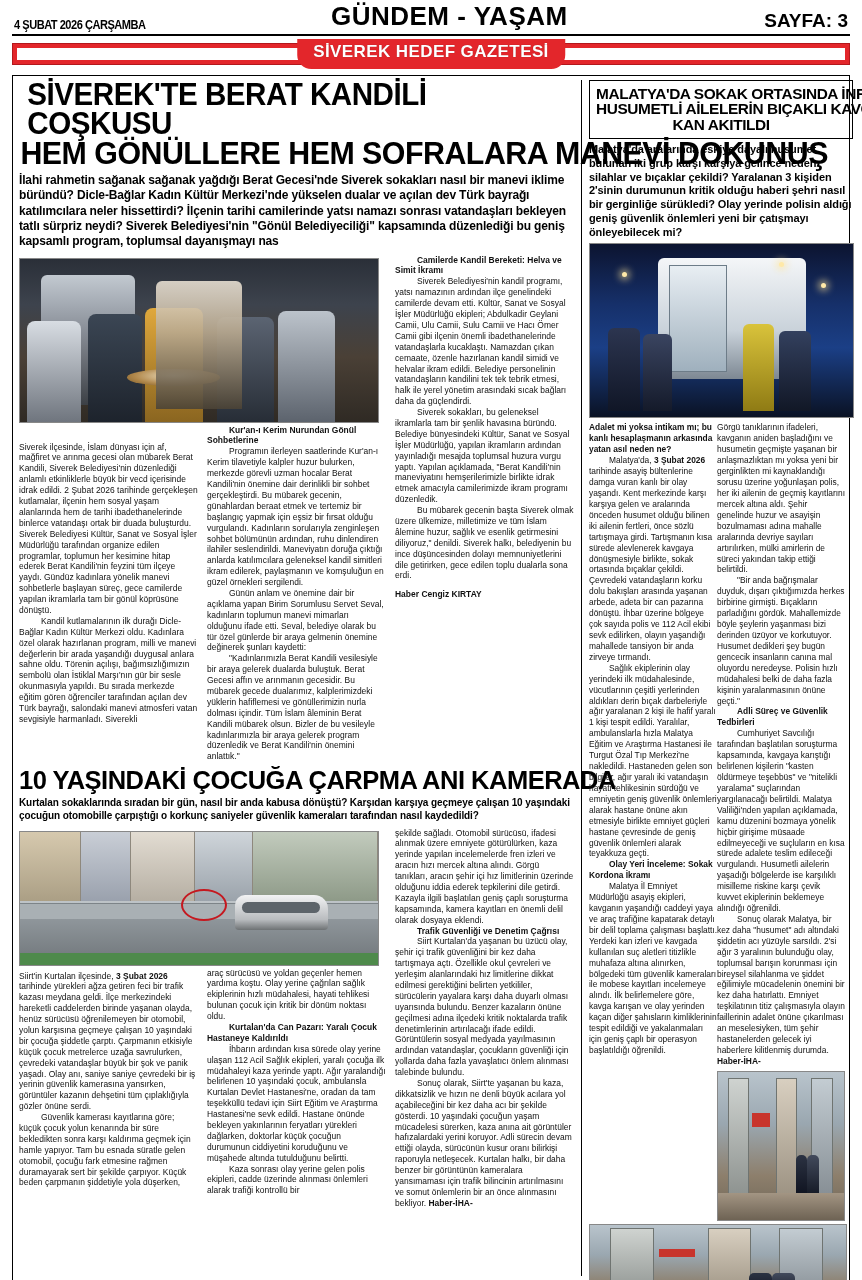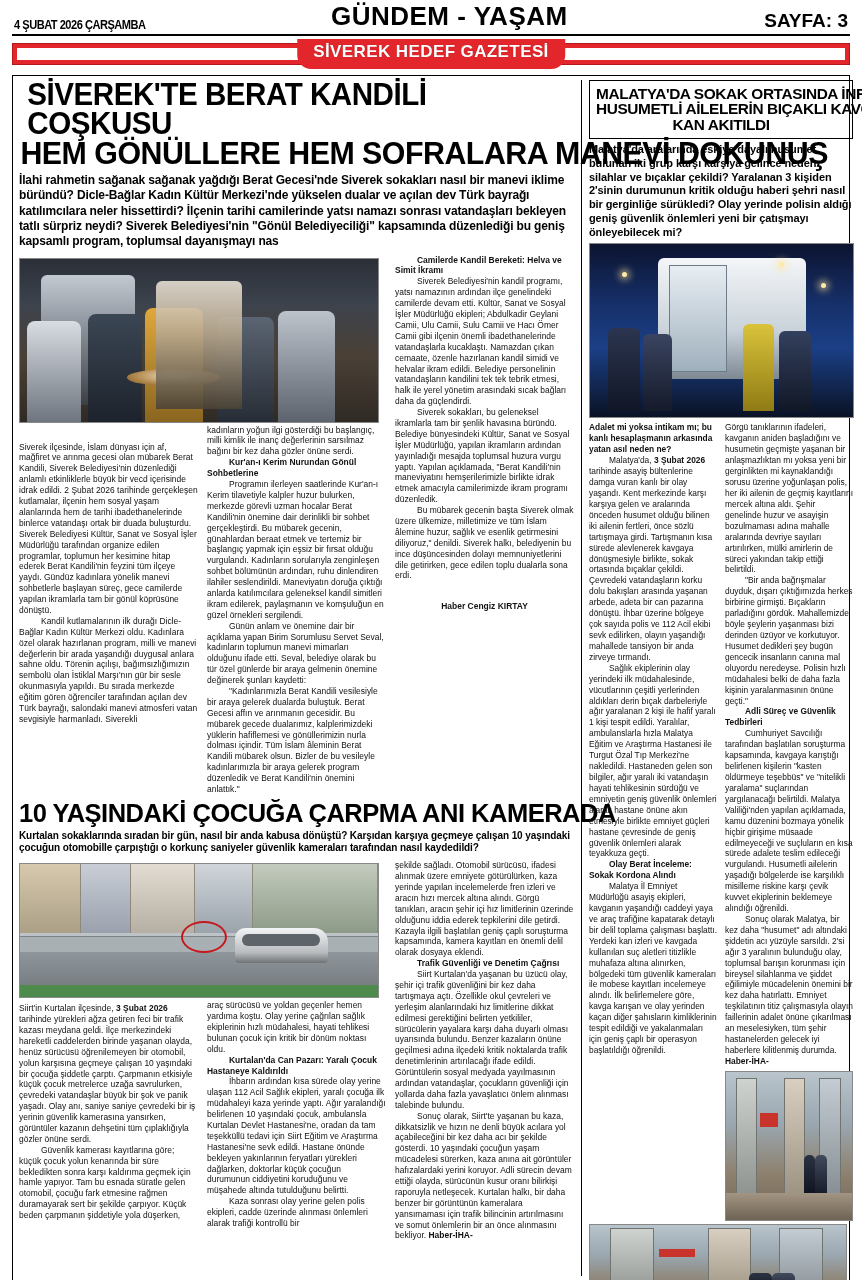--- a/index.html
+++ b/index.html
@@ -188,21 +188,21 @@
   .hl2 .l1 { font-size:25.5px; display:block; }
   .hl2 .l2 { font-size:25.5px; display:block; white-space:nowrap; }
   .lede2 { font-size:10px; font-weight:700; line-height:1.28; margin-top:4px; letter-spacing:-0.1px; }
 
   
   .rbox { border:1px solid #000; padding:5px 6px 6px 6px; }
   .hl3 { text-align:center; font-weight:700; line-height:1.0; letter-spacing:-0.4px; }
   .hl3 span{ display:block; font-size:15.4px; white-space:nowrap; }
   .lede3 { font-size:11px; font-weight:700; line-height:1.25; margin-top:4px; letter-spacing:-0.1px; }
 
-  .rbody { display:flex; gap:8px; margin-top:4px; }
+  .rbody { display:flex; gap:0; margin-top:4px; }
   .rbody .c { width:128px; }
   .rtxt { font-size:8.4px; line-height:1.3; color:#111; }
   .rtxt p { margin:0; text-indent:20px; }
   .rtxt p.noind { text-indent:0; }
 </style>
 </head>
 <body>
 
 <div class="page">
 
@@ -243,35 +243,34 @@
               </div>
             </div>
             <div class="txt" style="margin-top:19px;">
               <p class="noind">Siverek ilçesinde, İslam dünyası için af, mağfiret ve arınma gecesi olan mübarek Berat Kandili, Siverek Belediyesi'nin düzenlediği anlamlı etkinliklerle büyük bir vecd içerisinde idrak edildi. 2 Şubat 2026 tarihinde gerçekleşen kutlamalar, ilçenin hem sosyal yaşam alanlarında hem de tarihi ibadethanelerinde binlerce vatandaşı ortak bir duada buluşturdu. Siverek Belediyesi Kültür, Sanat ve Sosyal İşler Müdürlüğü tarafından organize edilen programlar, toplumun her kesimine hitap ederek Berat Kandili'nin feyzini tüm ilçeye yaydı. Gündüz kadınlara yönelik manevi sohbetlerle başlayan süreç, gece camilerde yapılan ikramlarla tam bir gönül köprüsüne dönüştü.</p>
               <p>Kandil kutlamalarının ilk durağı Dicle-Bağlar Kadın Kültür Merkezi oldu. Kadınlara özel olarak hazırlanan program, milli ve manevi değerlerin bir arada yaşandığı duygusal anlara sahne oldu. Törenin açılışı, bağımsızlığımızın sembolü olan İstiklal Marşı'nın gür bir sesle okunmasıyla yapıldı. Bu sırada merkezde eğitim gören öğrenciler tarafından açılan dev Türk bayrağı, salondaki manevi atmosferi vatan sevgisiyle harmanladı. Siverekli</p>
             </div>
           </div>
 
           <div class="c" style="margin-top:170px;">
             <div class="txt">
-              <p class="noind">kadınların yoğun ilgi gösterdiği bu başlangıç, milli kimlik ile inanç değerlerinin sarsılmaz bağını bir kez daha gözler önüne serdi.</p>
               <p class="sub">Kur'an-ı Kerim Nurundan Gönül Sohbetlerine</p>
               <p>Programın ilerleyen saatlerinde Kur'an-ı Kerim tilavetiyle kalpler huzur bulurken, merkezde görevli uzman hocalar Berat Kandili'nin önemine dair derinlikli bir sohbet gerçekleştirdi. Bu mübarek gecenin, günahlardan beraat etmek ve tertemiz bir başlangıç yapmak için eşsiz bir fırsat olduğu vurgulandı. Kadınların sorularıyla zenginleşen sohbet bölümünün ardından, ruhu dinlendiren ilahiler seslendirildi. Maneviyatın doruğa çıktığı anlarda katılımcılara geleneksel kandil simitleri ikram edilerek, paylaşmanın ve komşuluğun en güzel örnekleri sergilendi.</p>
               <p>Günün anlam ve önemine dair bir açıklama yapan Birim Sorumlusu Servet Seval, kadınların toplumun manevi mimarları olduğunu ifade etti. Seval, belediye olarak bu tür özel günlerde bir araya gelmenin önemine değinerek şunları kaydetti:</p>
               <p>"Kadınlarımızla Berat Kandili vesilesiyle bir araya gelerek dualarda buluştuk. Berat Gecesi affın ve arınmanın gecesidir. Bu mübarek gecede dualarımız, kalplerimizdeki yüklerin hafiflemesi ve gönüllerimizin nurla dolması içindir. Tüm İslam âleminin Berat Kandili mübarek olsun. Bizler de bu vesileyle kadınlarımızla bir araya gelerek program düzenledik ve Berat Kandili'nin önemini anlattık."</p>
             </div>
           </div>
 
           <div class="c">
             <div class="txt">
               <p class="sub">Camilerde Kandil Bereketi: Helva ve Simit İkramı</p>
               <p>Siverek Belediyesi'nin kandil programı, yatsı namazının ardından ilçe genelindeki camilerde devam etti. Kültür, Sanat ve Sosyal İşler Müdürlüğü ekipleri; Abdulkadir Geylani Camii, Ulu Camii, Sulu Camii ve Hacı Ömer Camii gibi ilçenin önemli ibadethanelerinde vatandaşlarla kucaklaştı. Namazdan çıkan cemaate, özenle hazırlanan kandil simidi ve helvalar ikram edildi. Belediye personelinin vatandaşların kandilini tek tek tebrik etmesi, halk ile yerel yönetim arasındaki sıcak bağları daha da güçlendirdi.</p>
               <p>Siverek sokakları, bu geleneksel ikramlarla tam bir şenlik havasına büründü. Belediye bünyesindeki Kültür, Sanat ve Sosyal İşler Müdürlüğü, yapılan ikramların ardından yayınladığı mesajda toplumsal huzura vurgu yaptı. Yapılan açıklamada, "Berat Kandili'nin maneviyatını hemşerilerimizle birlikte idrak etmek amacıyla camilerimizde ikram programı düzenledik.</p>
               <p>Bu mübarek gecenin başta Siverek olmak üzere ülkemize, milletimize ve tüm İslam âlemine huzur, sağlık ve esenlik getirmesini diliyoruz," denildi. Siverek halkı, belediyenin bu ince düşüncesinden dolayı memnuniyetlerini dile getirirken, gece edilen toplu dualarla sona erdi.</p>
-              <p class="noind bold" style="margin-top:20px;text-align:center;">Haber  Cengiz KIRTAY</p>
+              <p class="noind bold" style="margin-top:8px;">Haber  Cengiz KIRTAY</p>
             </div>
           </div>
         </div>
 
         <div class="hl2">
           <span class="l2">10 YAŞINDAKİ ÇOCUĞA ÇARPMA ANI KAMERADA</span>
         </div>
         <div class="lede2">Kurtalan sokaklarında sıradan bir gün, nasıl bir anda kabusa dönüştü? Karşıdan karşıya geçmeye çalışan 10 yaşındaki çocuğun otomobille çarpıştığı o korkunç saniyeler güvenlik kameraları tarafından nasıl kaydedildi?</div>
 
         <div class="body3">
@@ -341,21 +340,21 @@
             <div class="n-light" style="left:72%;top:10%;"></div>
           </div>
         </div>
 
         <div class="rbody">
           <div class="c">
             <div class="rtxt">
               <p class="sub noind">Adalet mi yoksa intikam mı; bu kanlı hesaplaşmanın arkasında yatan asıl neden ne?</p>
               <p><span>Malatya'da, </span><span class="bold">3 Şubat 2026</span><span> tarihinde asayiş bültenlerine damga vuran kanlı bir olay yaşandı. Kent merkezinde karşı karşıya gelen ve aralarında önceden husumet olduğu bilinen iki ailenin fertleri, önce sözlü tartışmaya girdi. Tartışmanın kısa sürede alevlenerek kavgaya dönüşmesiyle birlikte, sokak ortasında bıçaklar çekildi. Çevredeki vatandaşların korku dolu bakışları arasında yaşanan arbede, adeta bir can pazarına dönüştü. İhbar üzerine bölgeye çok sayıda polis ve 112 Acil ekibi sevk edilirken, olayın yaşandığı mahallede tansiyon bir anda zirveye tırmandı.</span></p>
               <p>Sağlık ekiplerinin olay yerindeki ilk müdahalesinde, vücutlarının çeşitli yerlerinden aldıkları derin bıçak darbeleriyle ağır yaralanan 2 kişi ile hafif yaralı 1 kişi tespit edildi. Yaralılar, ambulanslarla hızla Malatya Eğitim ve Araştırma Hastanesi ile Turgut Özal Tıp Merkezi'ne nakledildi. Hastaneden gelen son bilgiler, ağır yaralı iki vatandaşın hayati tehlikesinin sürdüğü ve emniyetin geniş güvenlik önlemleri alarak hastane önüne akın etmesiyle birlikte emniyet güçleri hastane çevresinde de geniş güvenlik önlemleri alarak teyakkuza geçti.</p>
-              <p class="sub">Olay Berat İnceleme: Sokak Kordona Alındı</p>
+              <p class="sub">Olay Yeri İnceleme: Sokak Kordona İkramı</p>
               <p>Malatya İl Emniyet Müdürlüğü asayiş ekipleri, kavganın yaşandığı caddeyi yaya ve araç trafiğine kapatarak detaylı bir delil toplama çalışması başlattı. Yerdeki kan izleri ve kavgada kullanılan suç aletleri titizlikle muhafaza altına alınırken, bölgedeki tüm güvenlik kameraları ile mobese kayıtları incelemeye alındı. İlk belirlemelere göre, kavga karışan ve olay yerinden kaçan diğer şahısların kimliklerinin tespit edildiği ve yakalanmaları için geniş çaplı bir operasyon başlatıldığı öğrenildi.</p>
             </div>
           </div>
 
           <div class="c">
             <div class="rtxt">
               <p class="noind">Görgü tanıklarının ifadeleri, kavganın aniden başladığını ve husumetin geçmişte yaşanan bir anlaşmazlıktan mı yoksa yeni bir gerginlikten mi kaynaklandığı sorusu üzerine yoğunlaşan polis, her iki ailenin de geçmiş kayıtlarını mercek altına aldı. Şehir genelinde huzur ve asayişin bozulmaması adına mahalle aralarında devriye sayıları artırılırken, mülki amirlerin de süreci yakından takip ettiği belirtildi.</p>
               <p>"Bir anda bağrışmalar duyduk, dışarı çıktığımızda herkes birbirine girmişti. Bıçakların parladığını gördük. Mahallemizde böyle şeylerin yaşanması bizi derinden üzüyor ve korkutuyor. Husumet dedikleri şey bugün gencecik insanların canına mal oluyordu neredeyse. Polisin hızlı müdahalesi belki de daha fazla kişinin yaralanmasının önüne geçti."</p>
               <p class="sub">Adli Süreç ve Güvenlik Tedbirleri</p>
               <p>Cumhuriyet Savcılığı tarafından başlatılan soruşturma kapsamında, kavgaya karıştığı belirlenen kişilerin "kasten öldürmeye teşebbüs" ve "nitelikli yaralama" suçlarından yargılanacağı belirtildi. Malatya Valiliği'nden yapılan açıklamada, kamu düzenini bozmaya yönelik hiçbir girişime müsaade edilmeyeceği ve suçluların en kısa sürede adalete teslim edileceği vurgulandı. Husumetli ailelerin yaşadığı bölgelerde ise karşılıklı misilleme riskine karşı çevik kuvvet ekiplerinin beklemeye alındığı öğrenildi.</p>

